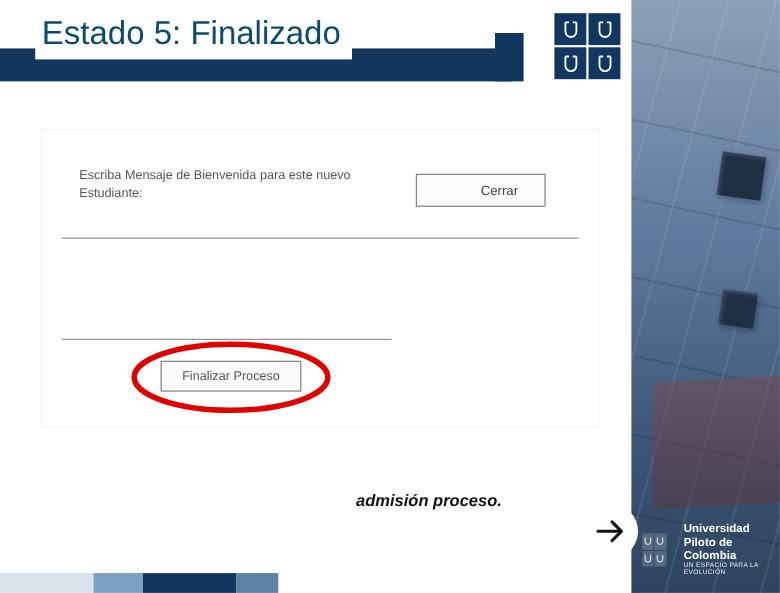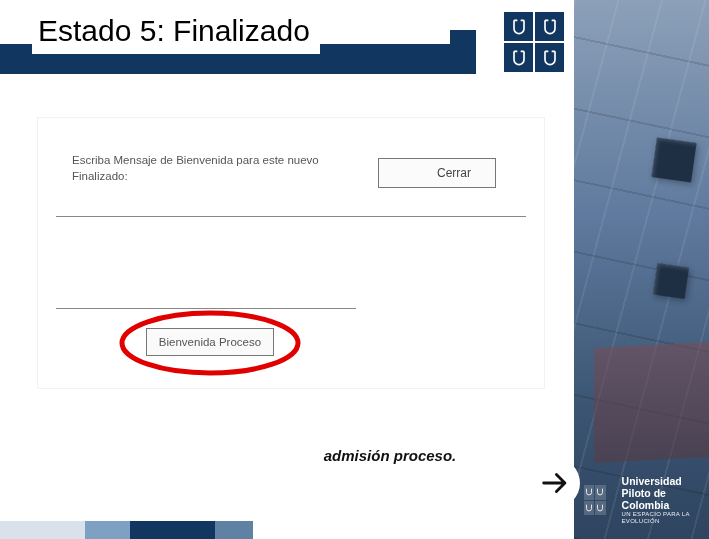--- a/index.html
+++ b/index.html
@@ -68,21 +68,21 @@
     position: absolute;
     top: 44px; left: 0;
     height: 30px;
     width: 465px;
     background: #11365f;
   }
   .title-text {
     position: absolute;
     top: 10px; left: 32px;
     font-size: 30px;
-    color: #000000;
+    color: #0c4a6e;
     background: #fff;
     padding: 4px 10px 6px 6px;
     z-index: 2;
   }
   .title-endcap2 {
     position: absolute;
     top: 30px; left: 450px;
     width: 26px; height: 44px;
     background: #11365f;
     z-index: 1;
@@ -244,26 +244,26 @@
   </div>
 
   <div class="title-band"></div>
   <div class="title-endcap2"></div>
   <div class="title-text">Estado 5: Finalizado</div>
 
   <div class="shot">
     <div class="shot-inner">
       <div class="prompt-text">
         <span>Escriba Mensaje de Bienvenida para este nuevo</span><br>
-        <span>Finalizado:</span>
+        <span>Estudiante:</span>
       </div>
       <div class="close-btn">Cerrar</div>
       <div class="hr hr1"></div>
       <div class="hr hr2"></div>
-      <div class="finalize-btn">Bienvenida Proceso</div>
+      <div class="finalize-btn">Finalizar Proceso</div>
       <svg class="red-ellipse" viewBox="0 0 188 70">
         <ellipse cx="94" cy="35" rx="88" ry="30" fill="none" stroke="#e00000" stroke-width="5"></ellipse>
       </svg>
     </div>
   </div>
 
   <div class="caption">
     <br>
     <span>admisión proceso.</span>
   </div>

